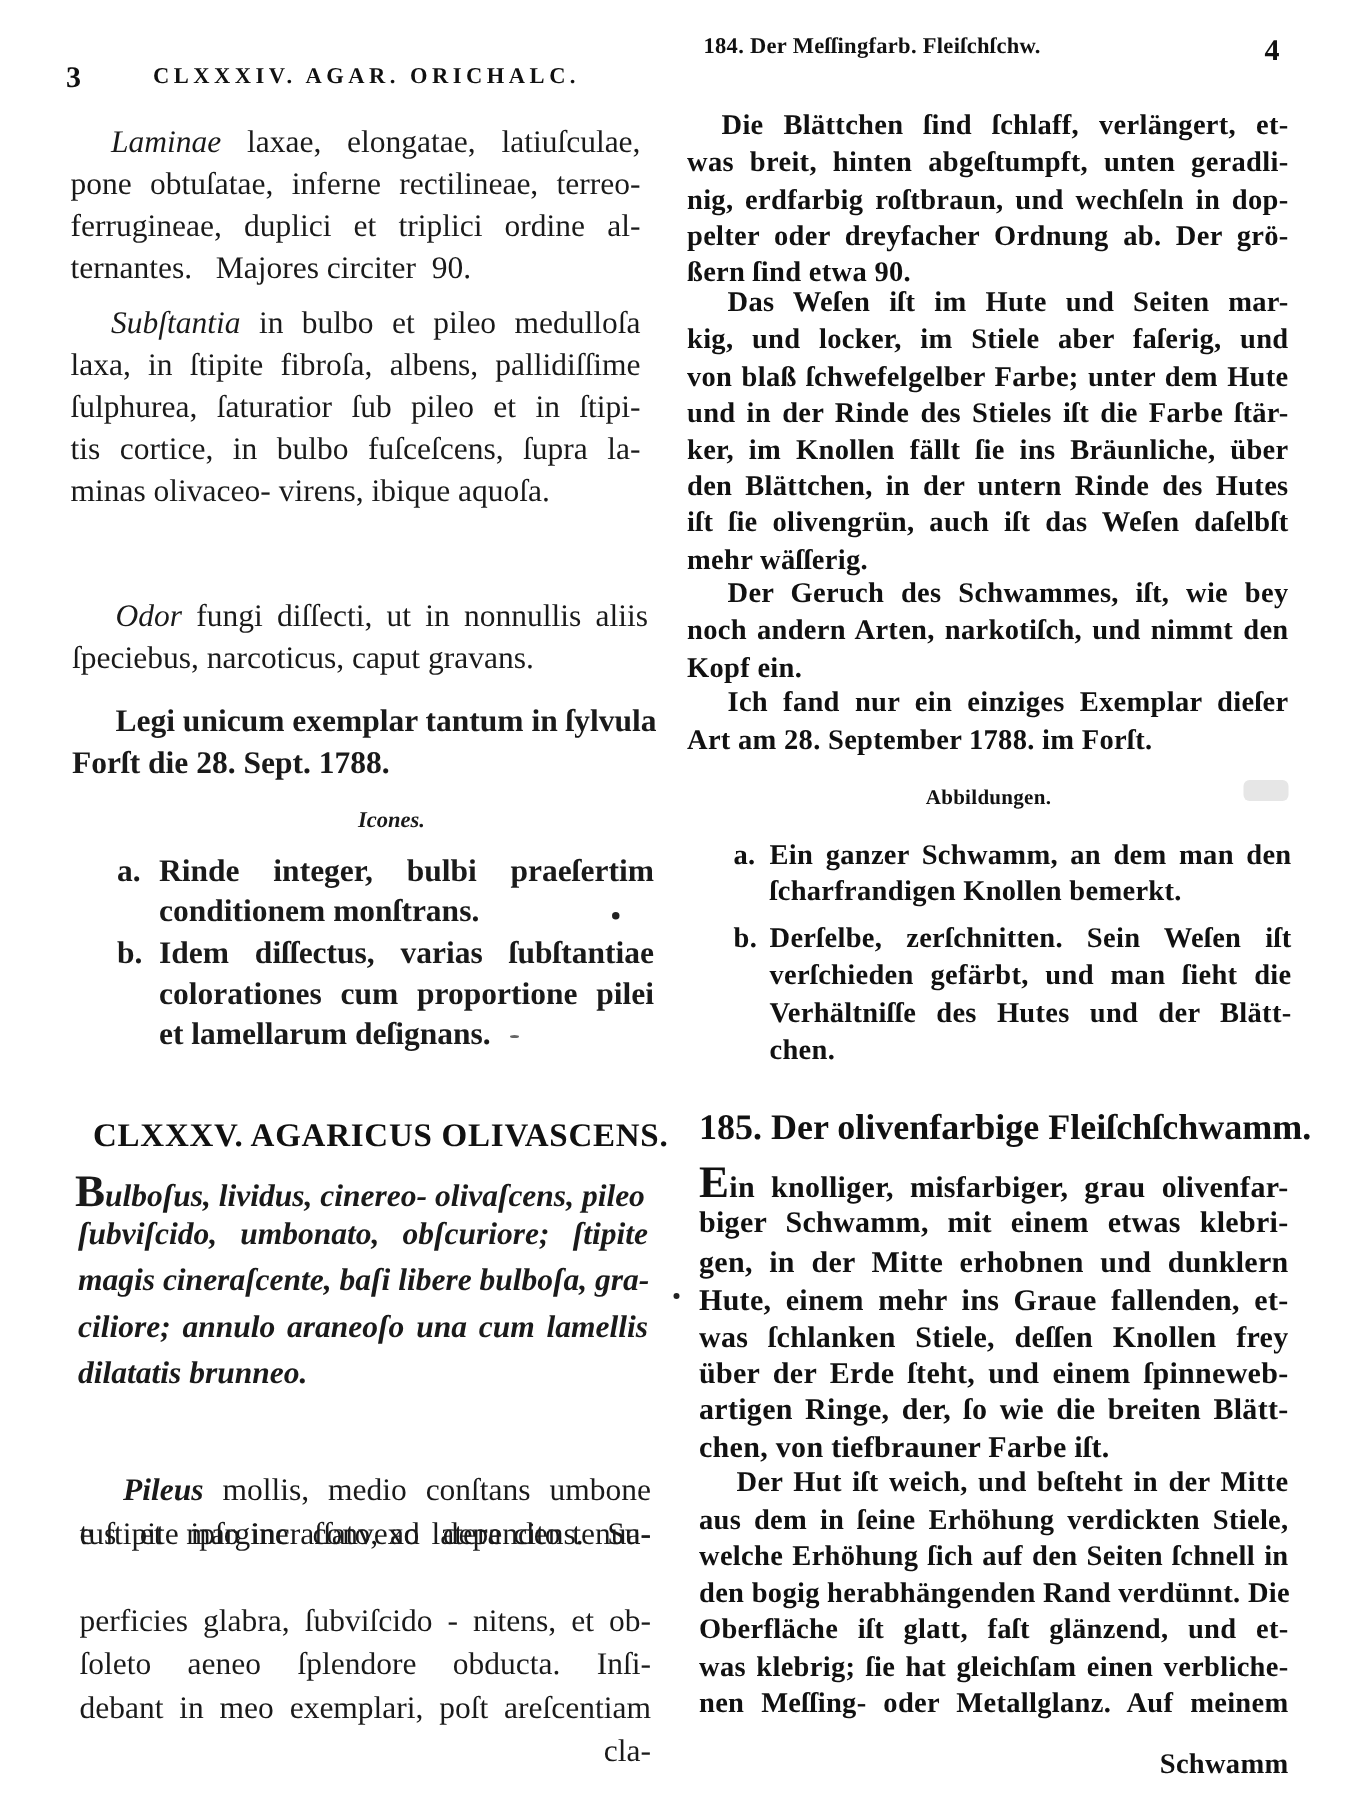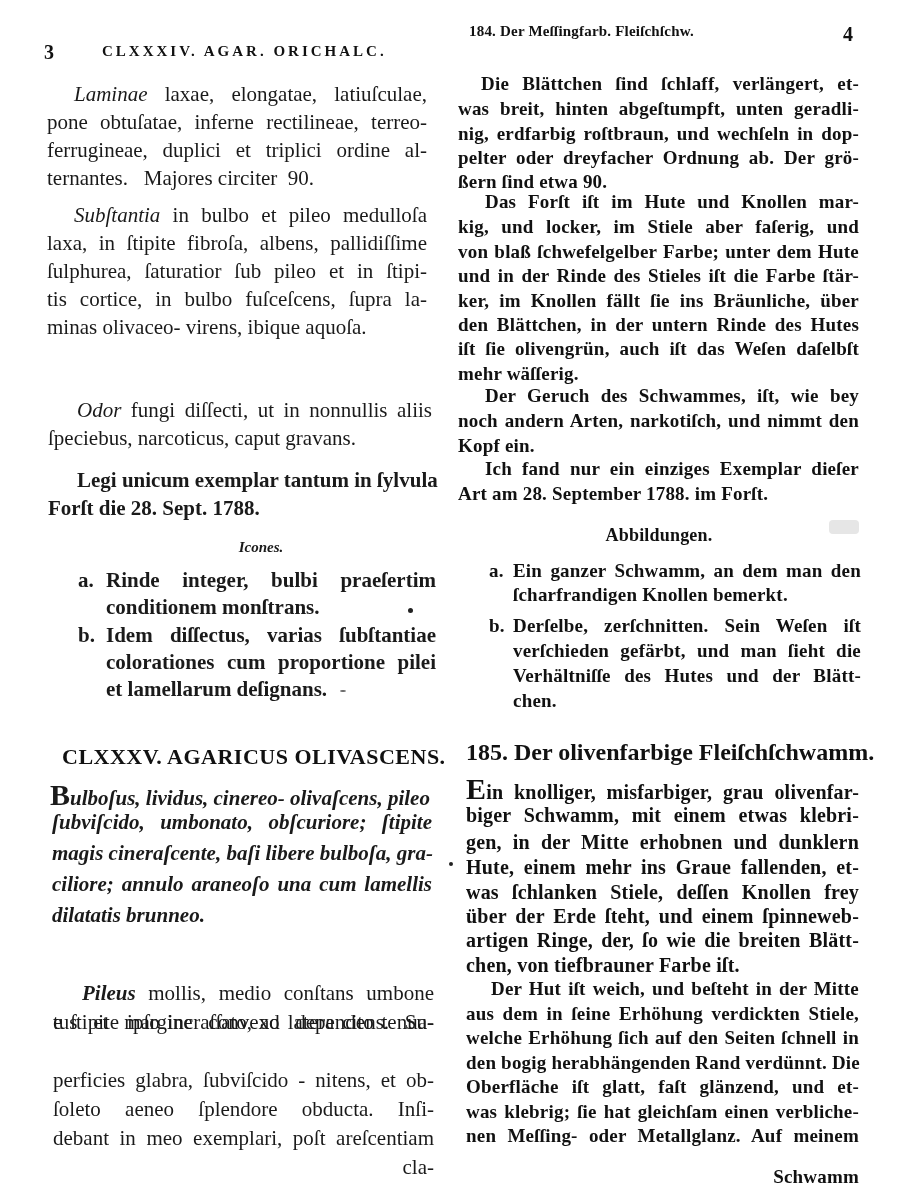--- a/index.html
+++ b/index.html
@@ -104,21 +104,21 @@
 
   <div>
     <div class="line frak justify" style="left:32px; width:378px; top:74px;">Die Blättchen ſind ſchlaff, verlängert, et-</div>
     <div class="line frak justify" style="left:9px; width:401px; top:99px;">was breit, hinten abgeſtumpft, unten geradli-</div>
     <div class="line frak justify" style="left:9px; width:401px; top:124px;">nig, erdfarbig roſtbraun, und wechſeln in dop-</div>
     <div class="line frak justify" style="left:9px; width:401px; top:148px;">pelter oder dreyfacher Ordnung ab.  Der grö-</div>
     <div class="line frak" style="left:9px; top:172px;">ßern ſind etwa 90.</div>
   </div>
 
   <div>
-    <div class="line frak justify" style="left:36px; width:374px; top:192px;">Das Forſt iſt im Hute und Knollen mar-</div>
+    <div class="line frak justify" style="left:36px; width:374px; top:192px;">Das Weſen iſt im Hute und Seiten mar-</div>
     <div class="line frak justify" style="left:9px; width:401px; top:217px;">kig, und locker, im Stiele aber faſerig, und</div>
     <div class="line frak justify" style="left:9px; width:401px; top:242px;">von blaß ſchwefelgelber Farbe; unter dem Hute</div>
     <div class="line frak justify" style="left:9px; width:401px; top:266px;">und in der Rinde des Stieles iſt die Farbe ſtär-</div>
     <div class="line frak justify" style="left:9px; width:401px; top:291px;">ker, im Knollen fällt ſie ins Bräunliche, über</div>
     <div class="line frak justify" style="left:9px; width:401px; top:315px;">den Blättchen, in der untern Rinde des Hutes</div>
     <div class="line frak justify" style="left:9px; width:401px; top:339px;">iſt ſie olivengrün, auch iſt das Weſen daſelbſt</div>
     <div class="line frak" style="left:9px; top:364px;">mehr wäſſerig.</div>
   </div>
 
   <div>
@@ -126,21 +126,21 @@
     <div class="line frak justify" style="left:9px; width:401px; top:411px;">noch andern Arten, narkotiſch, und nimmt den</div>
     <div class="line frak" style="left:9px; top:436px;">Kopf ein.</div>
   </div>
 
   <div>
     <div class="line frak justify" style="left:36px; width:374px; top:459px;">Ich fand nur ein einziges Exemplar dieſer</div>
     <div class="line frak" style="left:9px; top:484px;">Art am 28. September 1788. im Forſt.</div>
   </div>
 
   <div>
-    <div class="line frak center" style="left:0; width:420px; top:526px; font-size:18px;">Abbildungen.</div>
+    <div class="line frak center" style="left:0; width:420px; top:526px; font-size:14px;">Abbildungen.</div>
     <div>
       <div class="line frak" style="left:40px; top:561px;">a.</div>
       <div class="line frak justify" style="left:64px; width:348px; top:561px;">Ein ganzer Schwamm, an dem man den</div>
       <div class="line frak" style="left:64px; top:585px;">ſcharfrandigen Knollen bemerkt.</div>
     </div>
     <div>
       <div class="line frak" style="left:40px; top:616px;">b.</div>
       <div class="line frak justify" style="left:64px; width:348px; top:616px;">Derſelbe, zerſchnitten.  Sein Weſen iſt</div>
       <div class="line frak justify" style="left:64px; width:348px; top:641px;">verſchieden gefärbt, und man ſieht die</div>
       <div class="line frak justify" style="left:64px; width:348px; top:666px;">Verhältniſſe des Hutes und der Blätt-</div>

